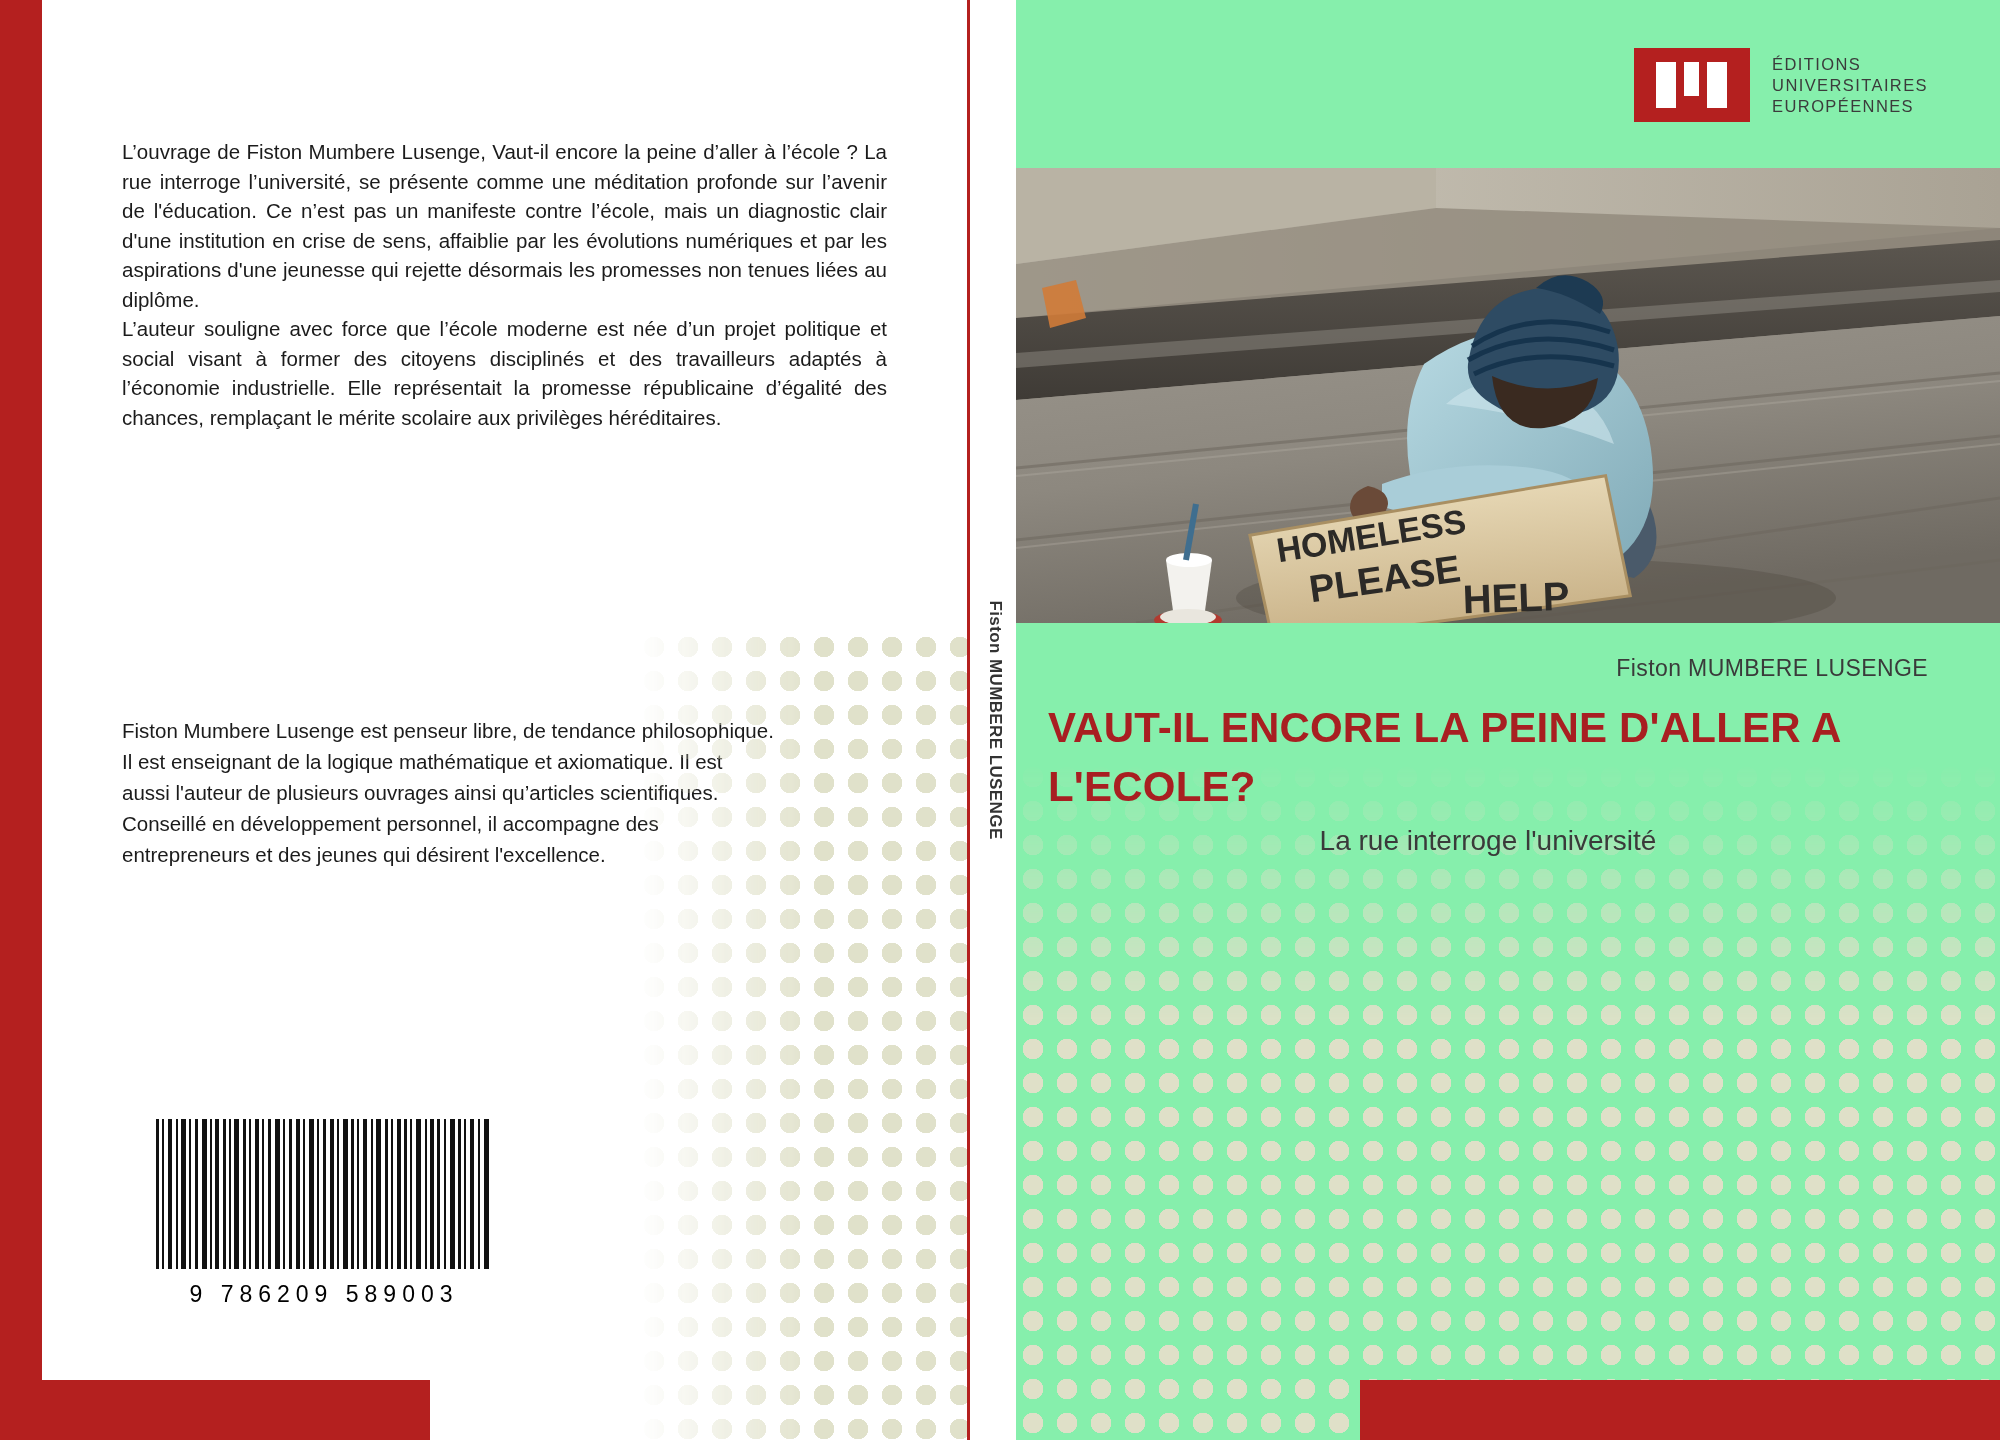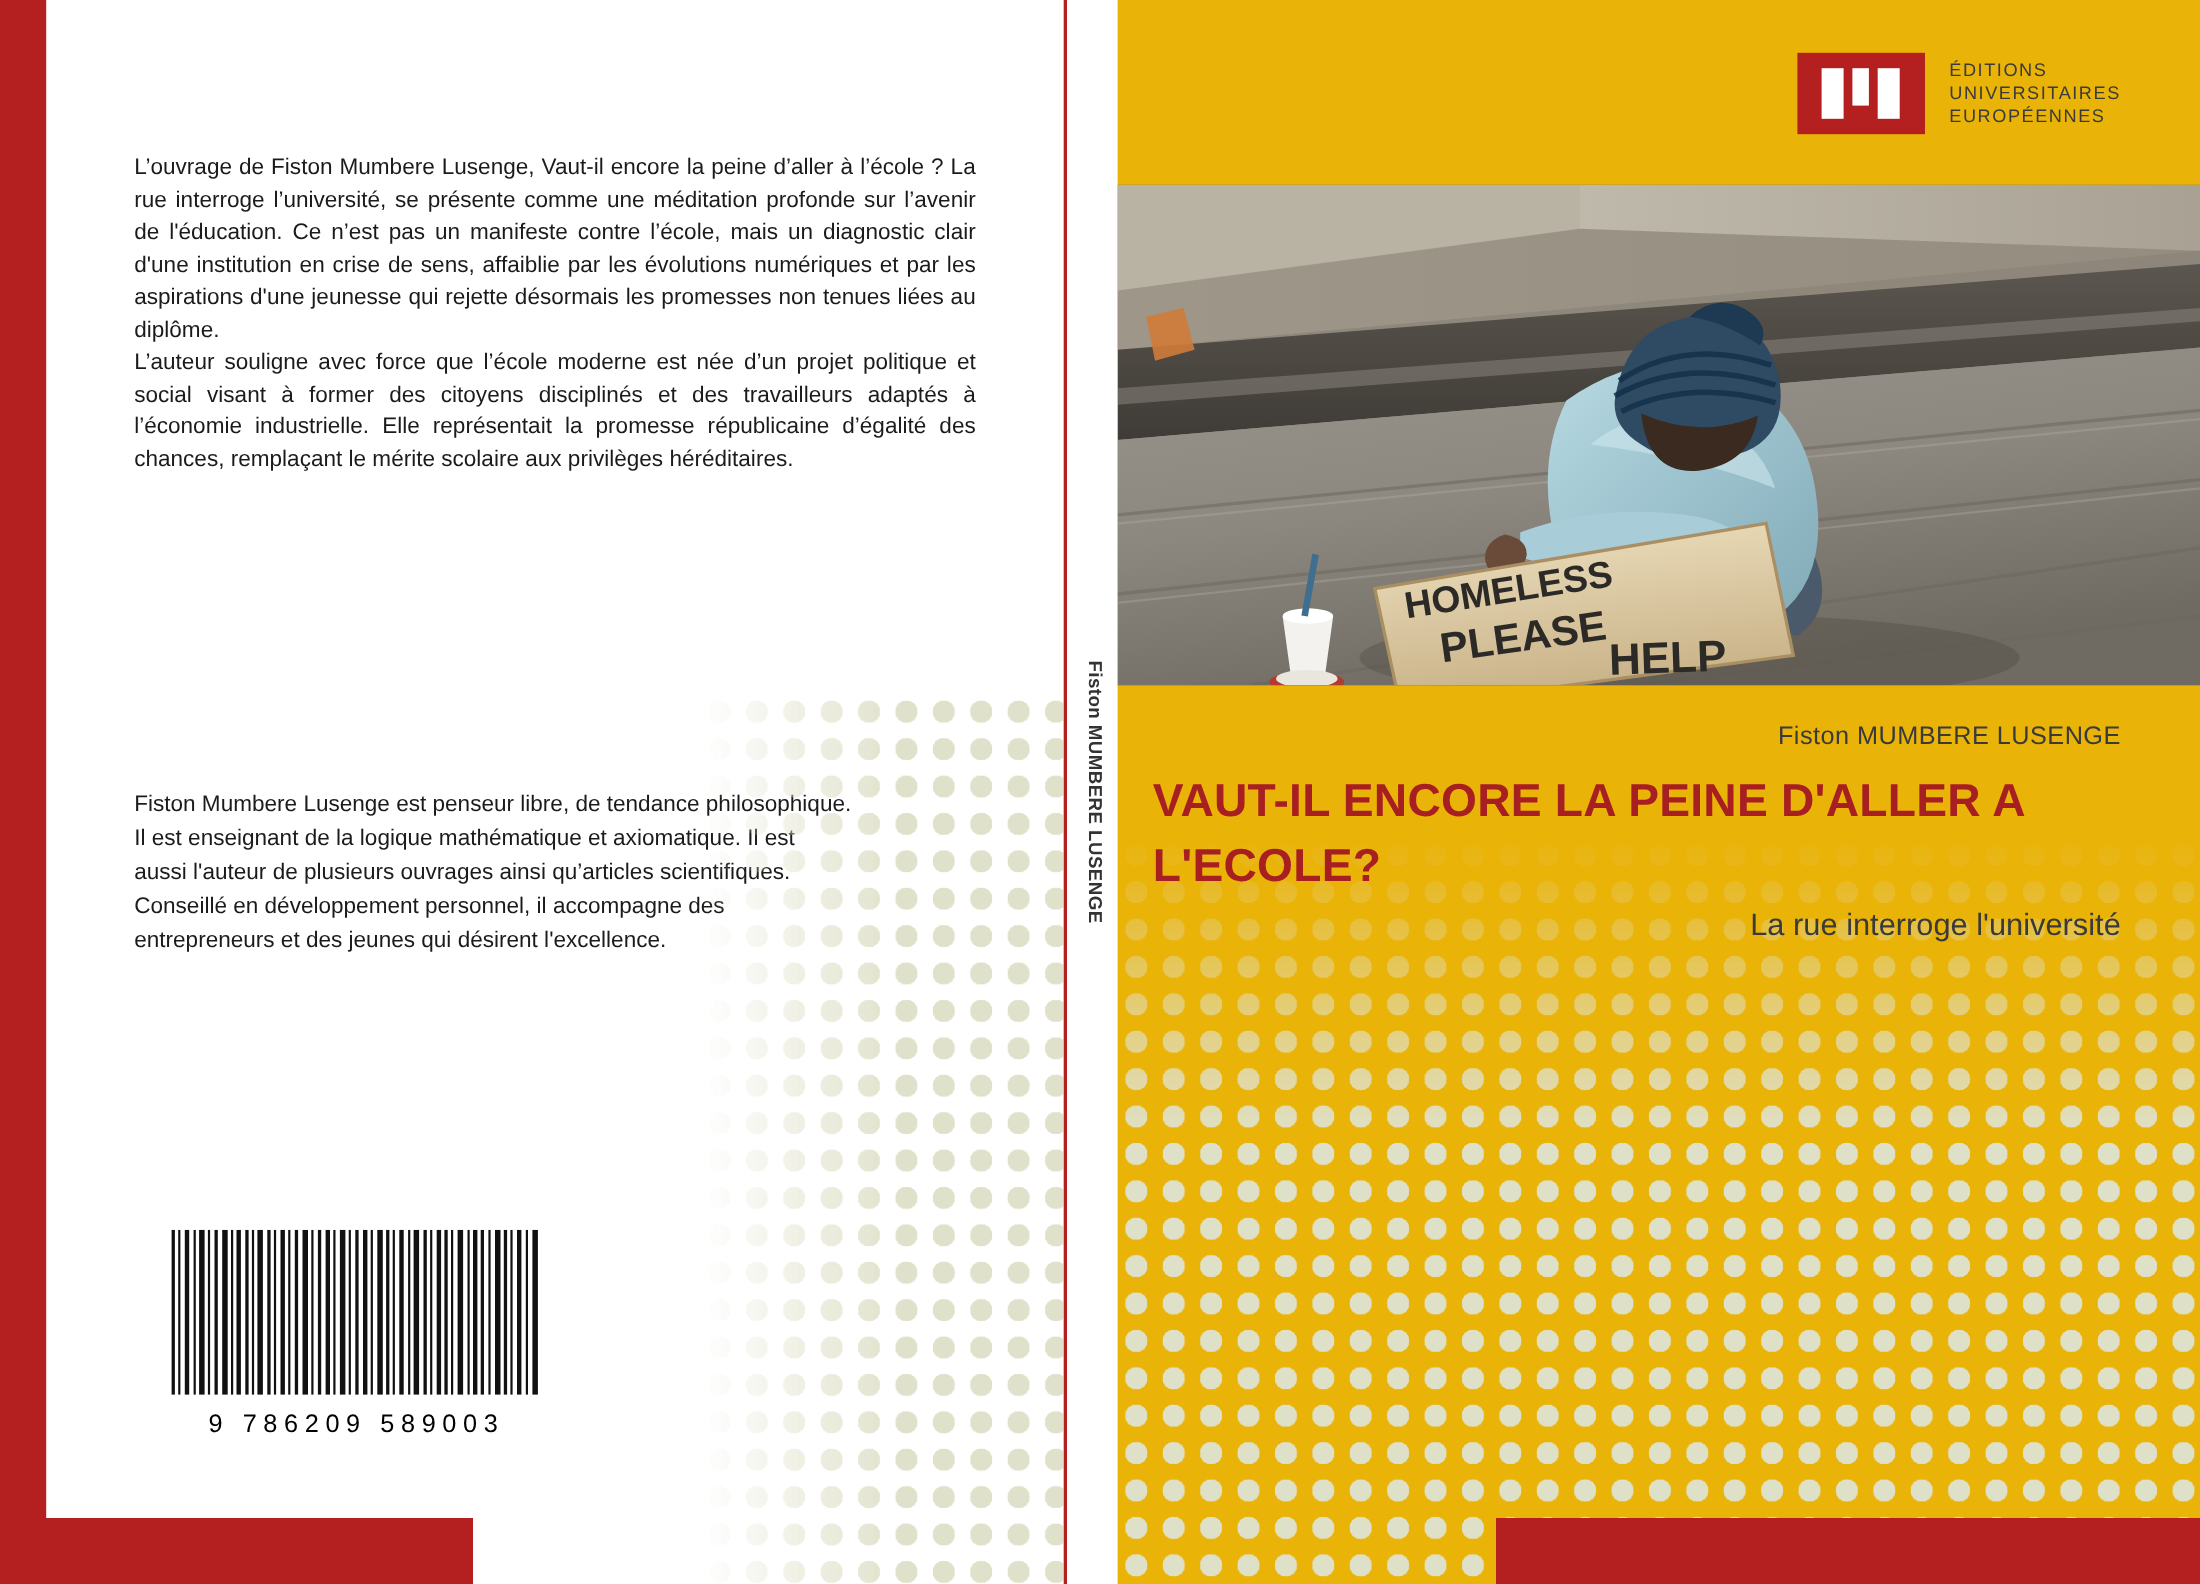--- a/index.html
+++ b/index.html
@@ -141,21 +141,21 @@
   }
 
   
   .front-cover {
     position: absolute;
     left: 1016px;
     top: 0;
     width: 984px;
     height: 1440px;
     overflow: hidden;
-    background: #eab308;
+    background: #86efac;
   }
   .dots-front {
     position: absolute;
     left: 0;
     top: 760px;
     width: 984px;
     height: 680px;
     background-image: radial-gradient(#dfe0c8 42%, transparent 43%);
     background-size: 34px 34px;
     -webkit-mask-image: linear-gradient(to bottom, rgba(0,0,0,0) 0%, rgba(0,0,0,1) 40%);
@@ -221,21 +221,21 @@
     line-height: 59px;
     font-weight: bold;
     color: #a81f21;
     letter-spacing: .2px;
   }
   .subtitle {
     position: absolute;
     right: 72px;
     top: 825px;
     width: 880px;
-    text-align: right;
+    text-align: center;
     font-size: 28px;
     color: #3a3a3a;
   }
 </style>
 </head>
 <body>
 
 <div id="cover">
 
   <div class="edge-bar-left"></div>

